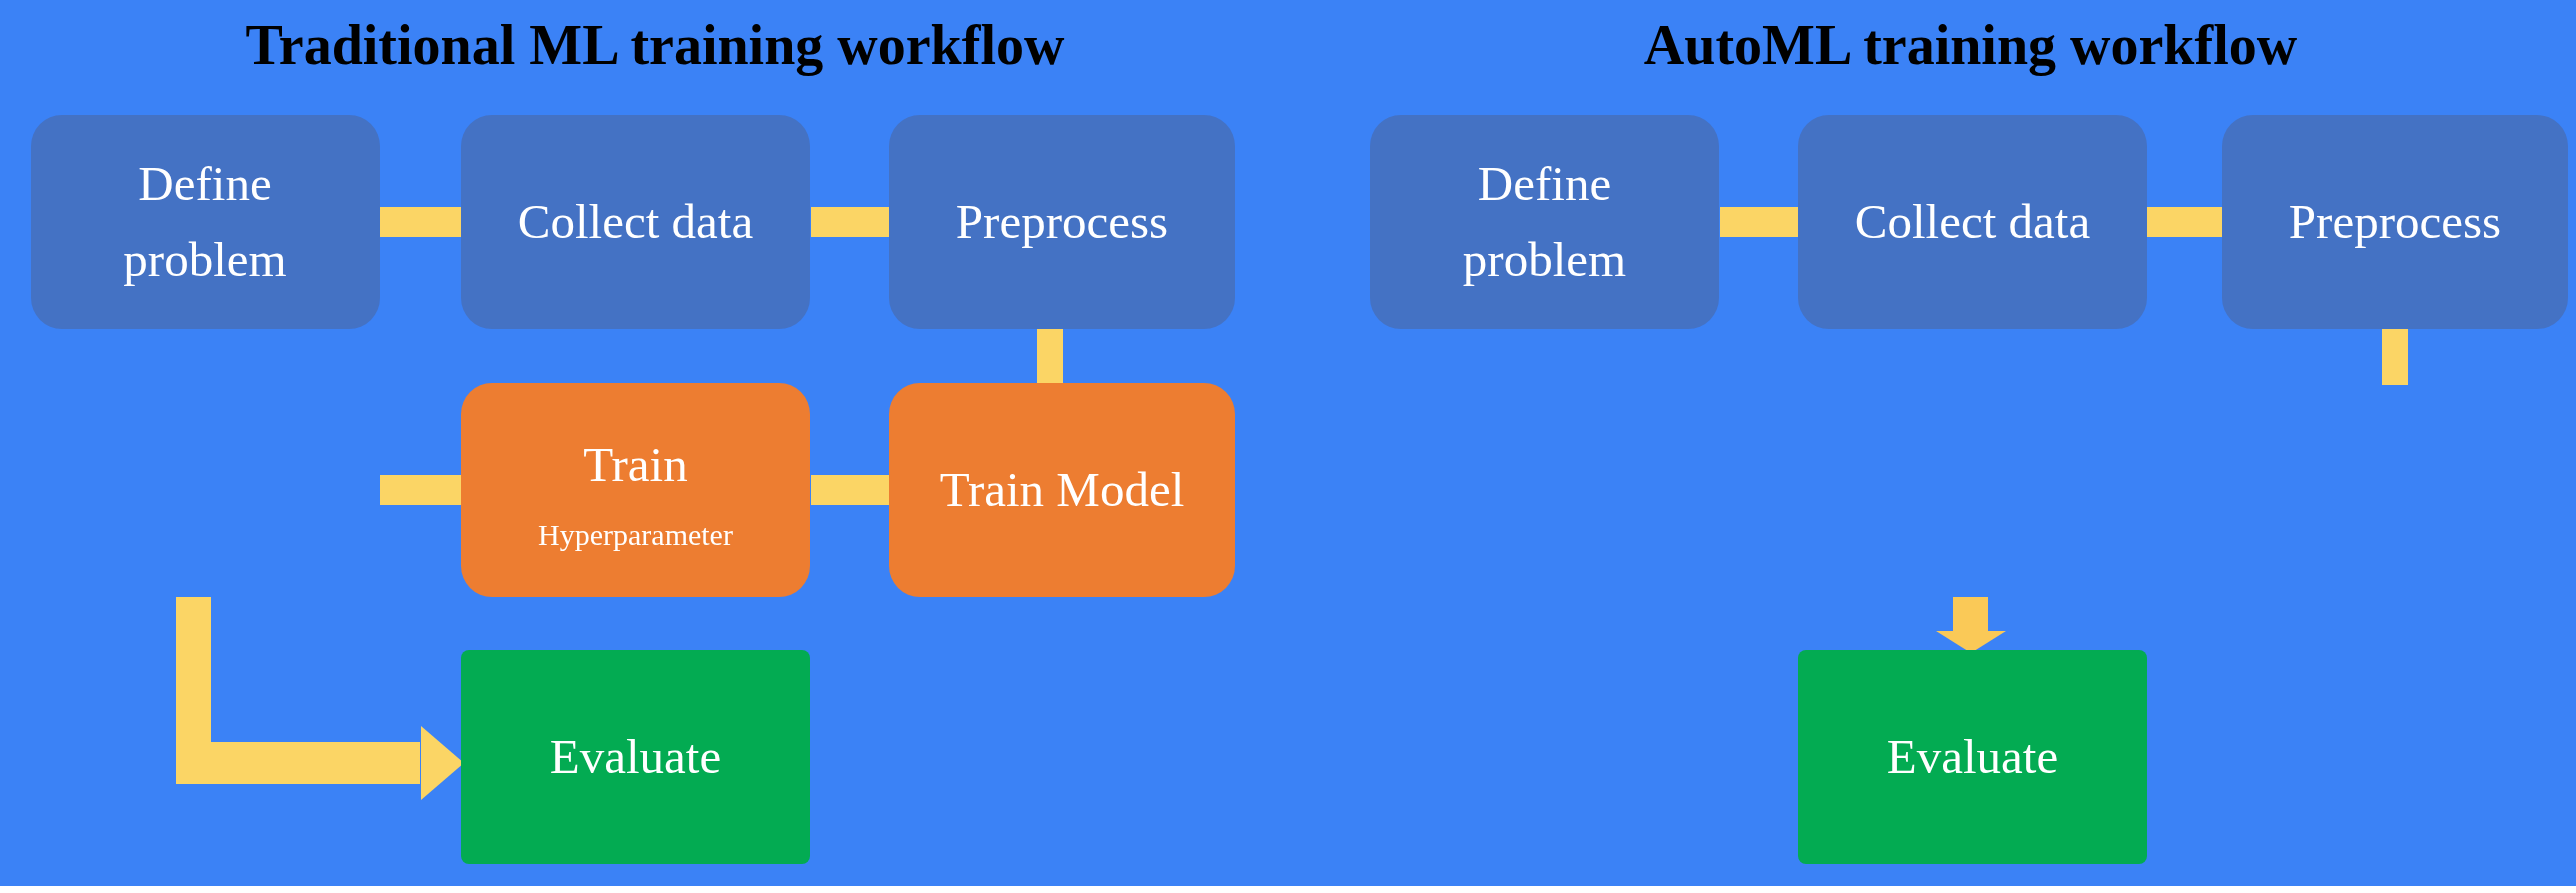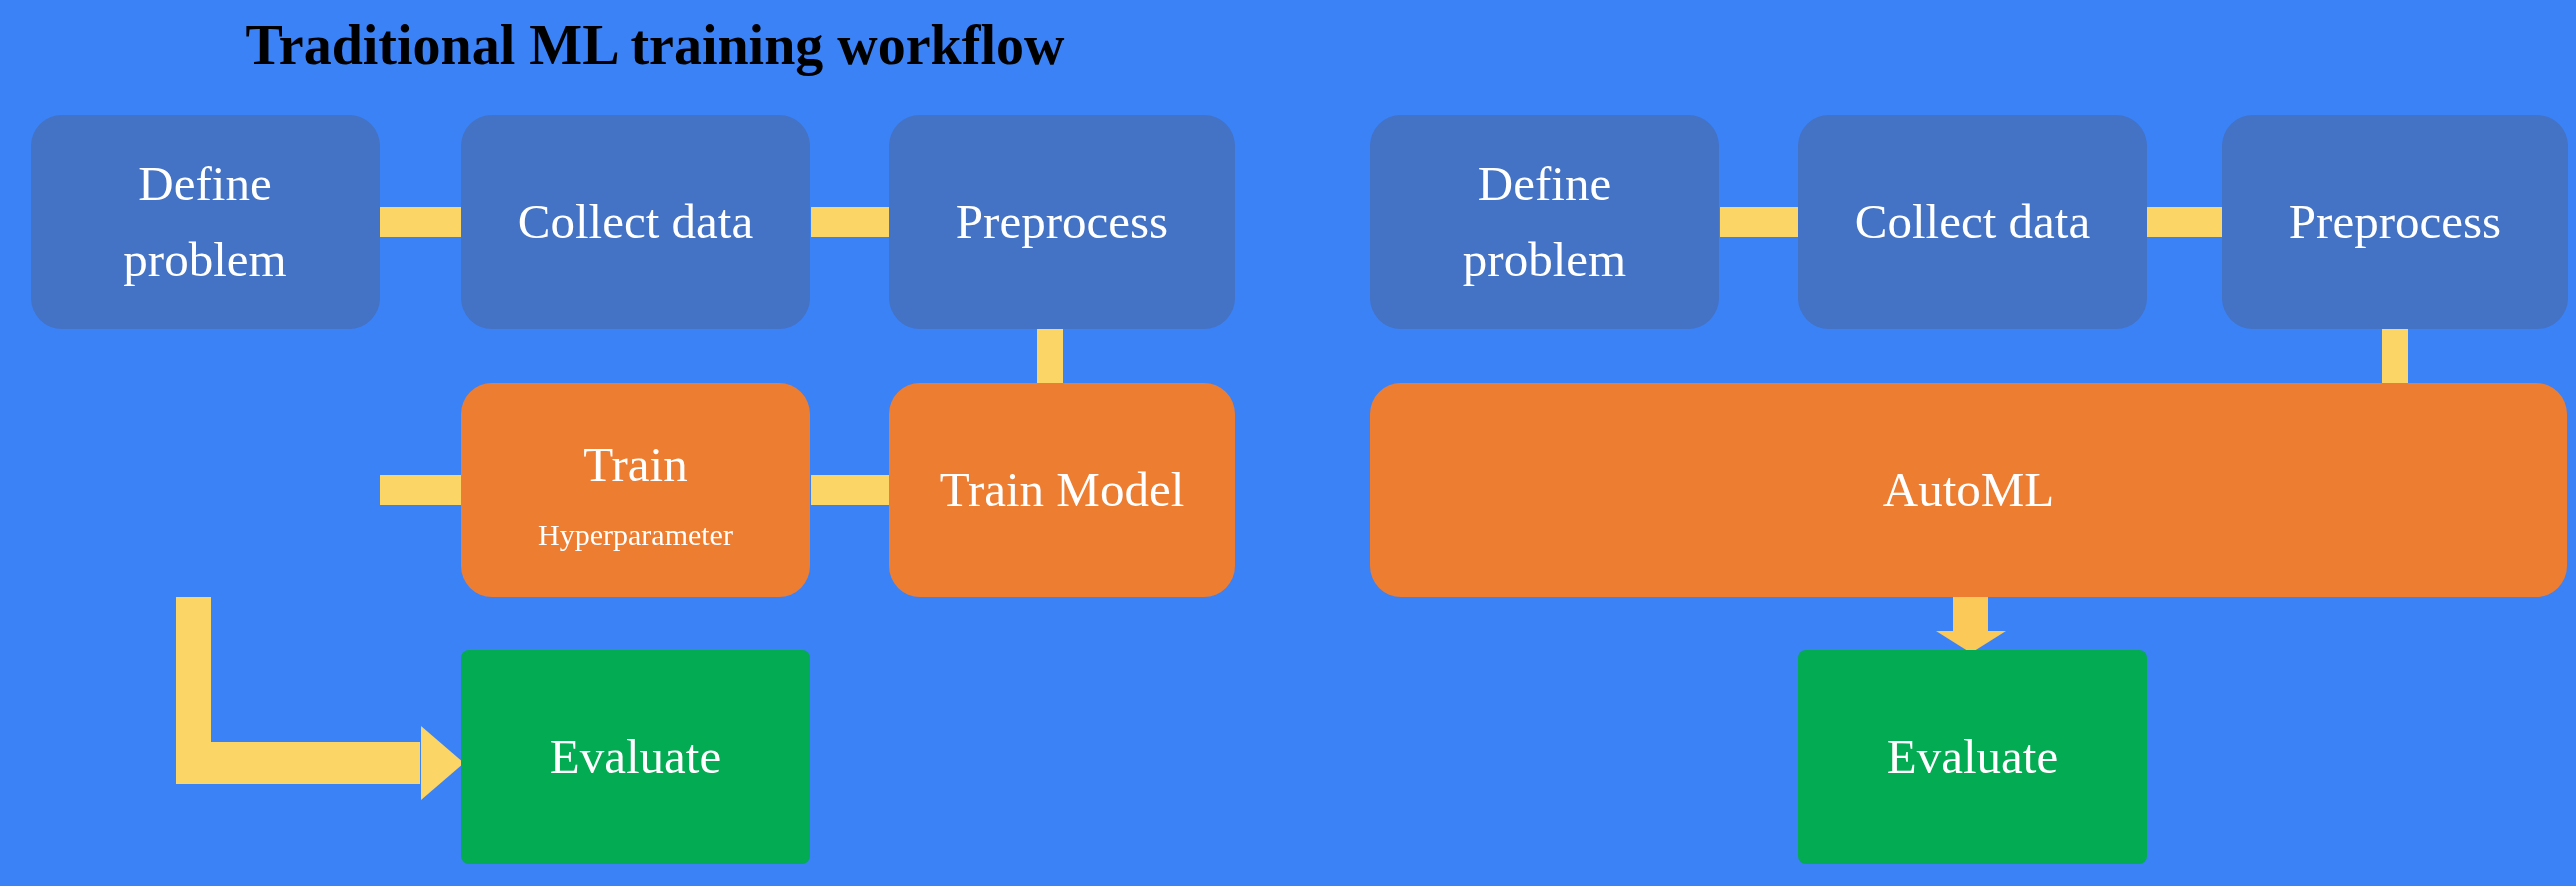--- a/index.html
+++ b/index.html
@@ -111,39 +111,37 @@
   </div>
 
   <div class="arrow-shaft" style="left:176px; top:597px; width:35px; height:187px;"></div>
   <div class="arrow-shaft" style="left:176px; top:742px; width:244px; height:42px;"></div>
   <div class="tri-right" style="left:421px; top:726px;"></div>
 
   <div class="node node-green" style="left:461px; top:650px; width:349px;">
     <span class="label">Evaluate</span>
   </div>
 
+  <h2 class="title" style="left:1526px; top:9.5px; width:889px;">AutoML training workflow</h2>
 
   <div class="node node-blue" style="left:1370px; top:115px; width:349px;">
     <span class="label">Define
 problem</span>
   </div>
   <div class="conn" style="left:1720px; top:207px; width:78px; height:30px;"></div>
   <div class="node node-blue" style="left:1798px; top:115px; width:349px;">
     <span class="label">Collect data</span>
   </div>
   <div class="conn" style="left:2147px; top:207px; width:75px; height:30px;"></div>
   <div class="node node-blue" style="left:2222px; top:115px; width:346px;">
     <span class="label">Preprocess</span>
   </div>
 
   <div class="conn" style="left:2382px; top:329px; width:26px; height:56px;"></div>
 
-  <div class="node node-orange" style="left:1370px; top:383px; width:1197px;">
-    <span class="label">AutoML</span>
-  </div>
 
   <div class="arrow-shaft-gold" style="left:1953px; top:597px; width:35px; height:35px;"></div>
   <div class="tri-down" style="left:1936px; top:631px;"></div>
 
   <div class="node node-green" style="left:1798px; top:650px; width:349px;">
     <span class="label">Evaluate</span>
   </div>
 
 </div>
 

